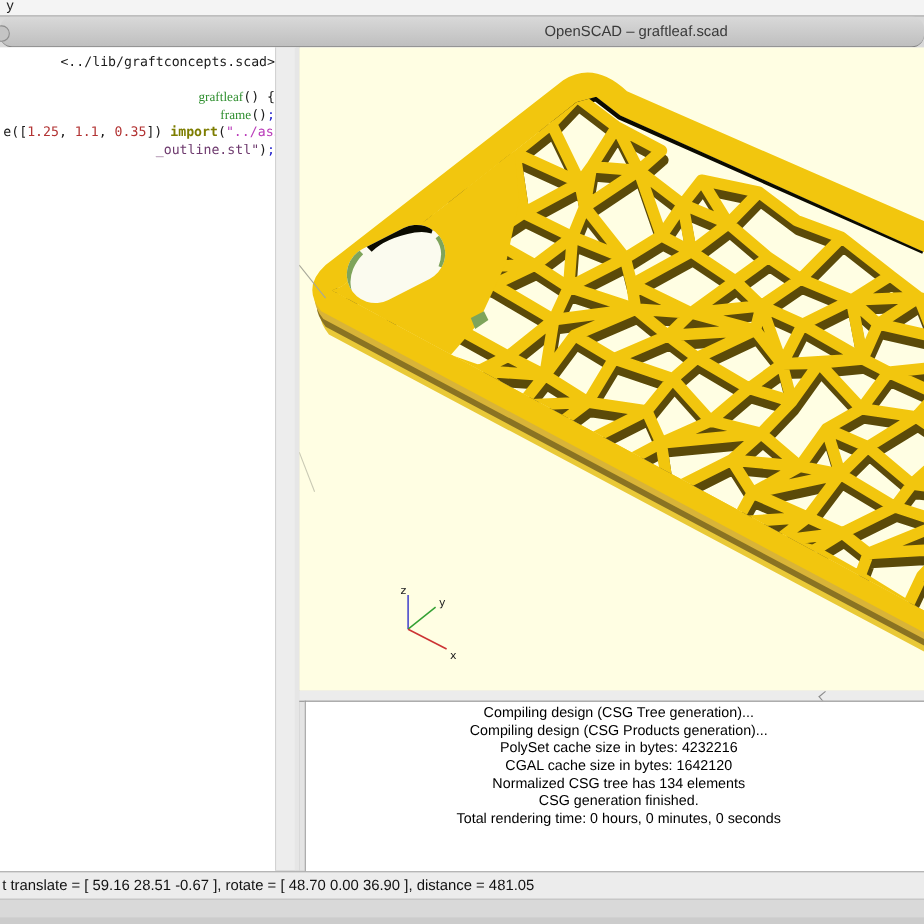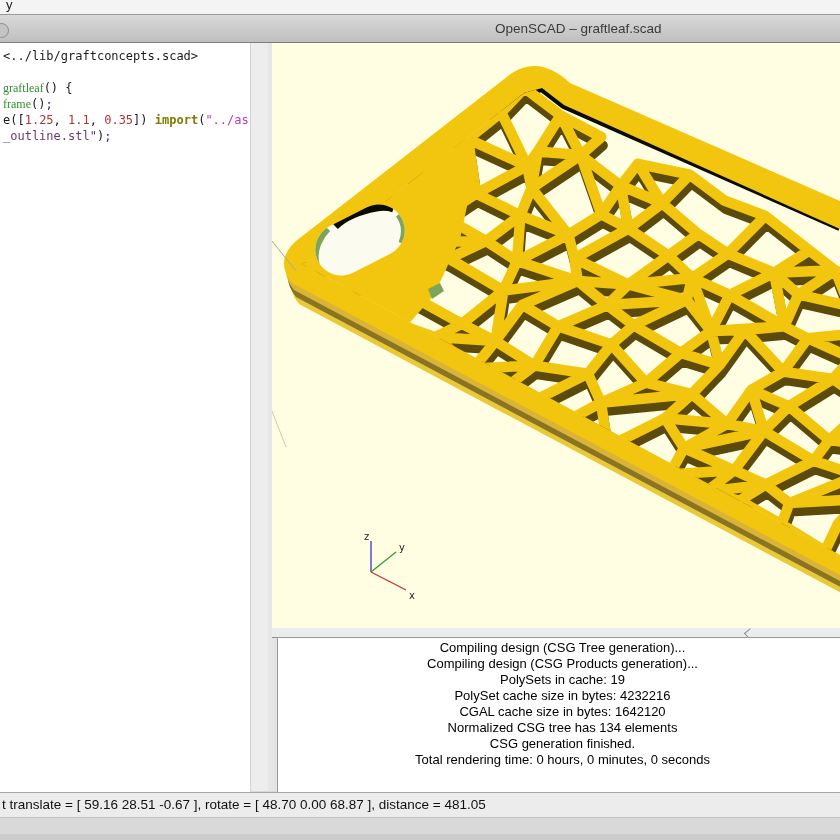--- a/index.html
+++ b/index.html
@@ -4,30 +4,30 @@
 <style>
   html,body{margin:0;padding:0;}
   .screen{position:relative;width:840px;height:840px;background:#d9d9d9;overflow:hidden;
           font-family:"Liberation Sans",sans-serif;}
   
   .menustrip{position:absolute;left:0;top:0;width:840px;height:14px;background:#f4f4f4;
              border-bottom:1px solid #9a9a9a;}
   .menustrip .overflow{position:absolute;left:6px;top:-3px;font-size:13px;color:#222;}
   
   .titlebar{position:absolute;left:0;top:15px;width:840px;height:27px;
-            background:linear-gradient(#d9d9d9,#bfbfbf);border-bottom:1px solid #7e7e7e;}
+            background:linear-gradient(#d9d9d9,#bfbfbf);border-bottom:1px solid #7e7e7e;border-radius:11px;}
   .titlebar .title{position:absolute;left:495px;top:6px;font-size:13.5px;color:#3a3a3a;}
   .winbtn{position:absolute;left:-6px;top:8px;width:13px;height:13px;border-radius:50%;
           background:#c4c4c4;border:1px solid #8d8d8d;}
   
   .editor{position:absolute;left:0;top:43px;width:250px;height:748px;background:#ffffff;
           overflow:hidden;}
   .code-line{white-space:pre;font-family:"DejaVu Sans Mono","Liberation Mono",monospace;
              font-size:12px;line-height:16px;height:16px;padding-left:3px;}
-  .editor-pad{padding-top:5px;}
+  .editor-pad{padding-top:5px;text-align:right;}
   .tok-plain{color:#1a1a1a;} .tok-ident{color:#2f8f2f;font-family:Liberation Serif, serif;} .tok-num{color:#b23333;}
   .tok-kw{color:#7d7d00;font-weight:bold;} .tok-str{color:#b93ab9;} .tok-strdark{color:#6e3a6e;}
   .tok-semi{color:#2222cc;}
   .edscroll{position:absolute;left:250px;top:43px;width:18px;height:748px;background:#ededed;
             border-left:1px solid #d2d2d2;}
   .vsplit{position:absolute;left:268px;top:43px;width:4px;height:748px;background:#e6e6e6;
           border-right:1px solid #9f9f9f;}
   
   .rightpane{position:absolute;left:272px;top:43px;width:568px;height:748px;background:#e4e4e4;}
   .gl{position:absolute;left:0;top:0;width:568px;height:585px;display:block;}
@@ -127,28 +127,27 @@
       </g>
     </svg>
 
     <div class="hsplit">
       <div class="grip"></div>
     </div>
 
     <div class="console console-pad" id="console">
         <div class="cline">Compiling design (CSG Tree generation)...</div>
         <div class="cline">Compiling design (CSG Products generation)...</div>
-        <div class="cline">PolySets in cache: 19</div>
         <div class="cline">PolySet cache size in bytes: 4232216</div>
         <div class="cline">CGAL cache size in bytes: 1642120</div>
         <div class="cline">Normalized CSG tree has 134 elements</div>
         <div class="cline">CSG generation finished.</div>
         <div class="cline">Total rendering time: 0 hours, 0 minutes, 0 seconds</div>
       </div>
   </div>
 
   <div class="statusbar">
-    <span class="stext">t translate = [ 59.16 28.51 -0.67 ], rotate = [ 48.70 0.00 68.87 ], distance = 481.05</span>
+    <span class="stext">t translate = [ 59.16 28.51 -0.67 ], rotate = [ 48.70 0.00 36.90 ], distance = 481.05</span>
   </div>
   <div class="bottomstrip">
     <div class="inner"></div>
   </div>
 </div>
 
 </body></html>

